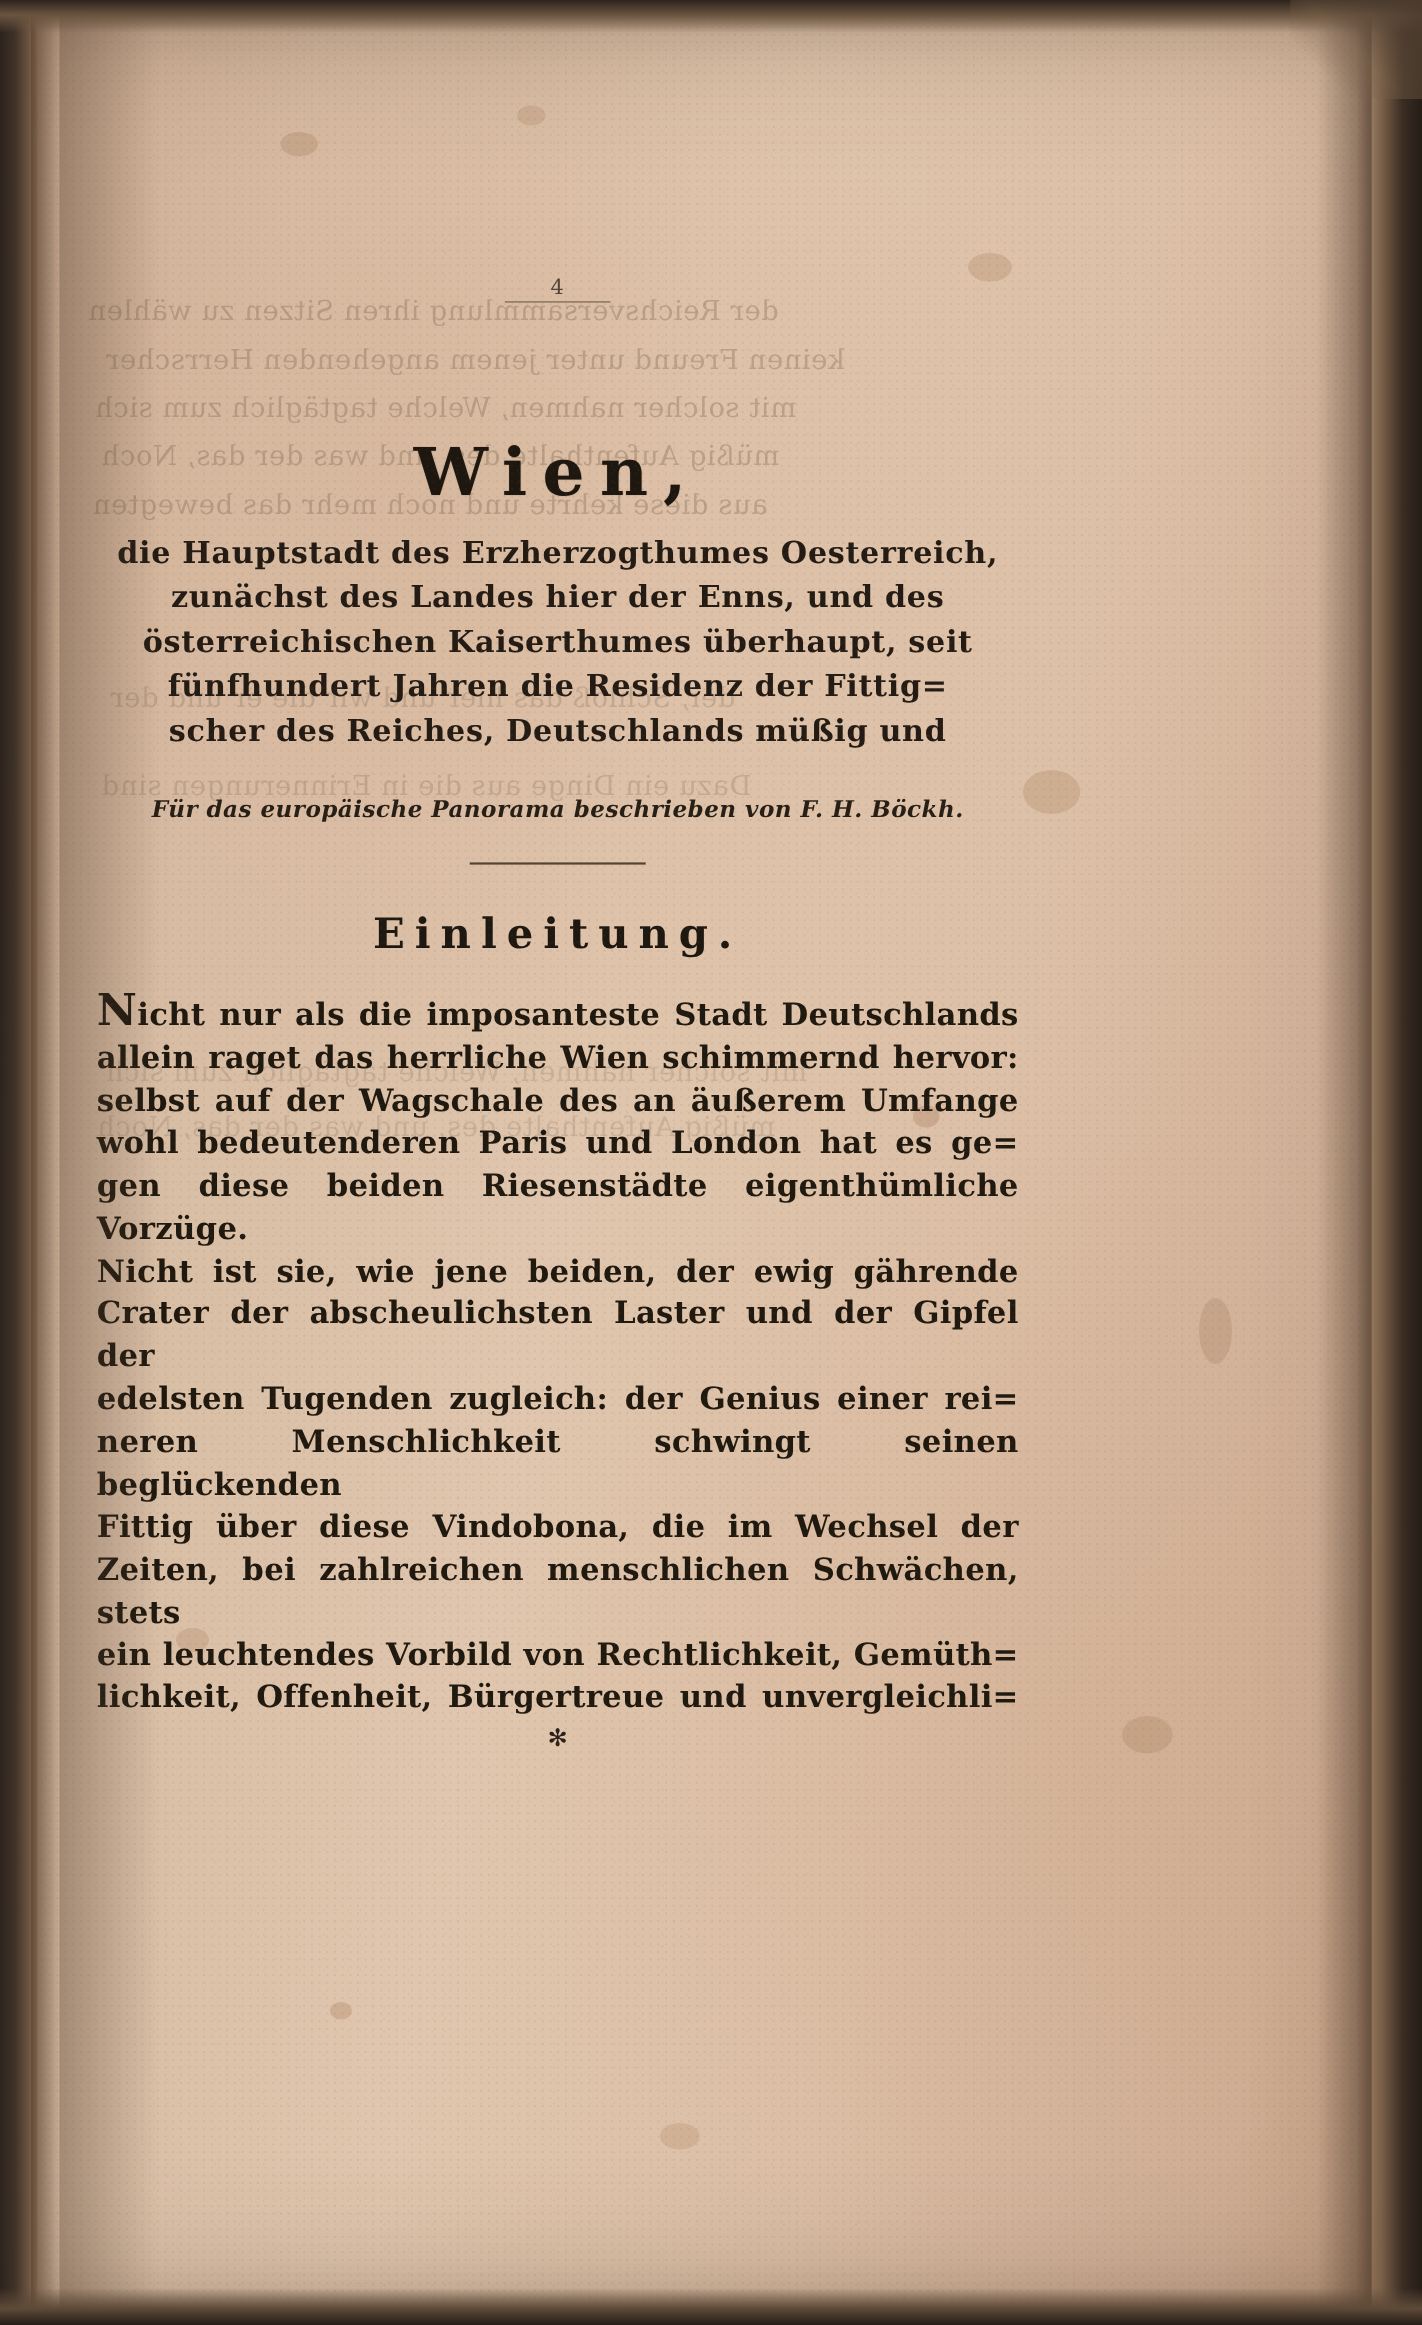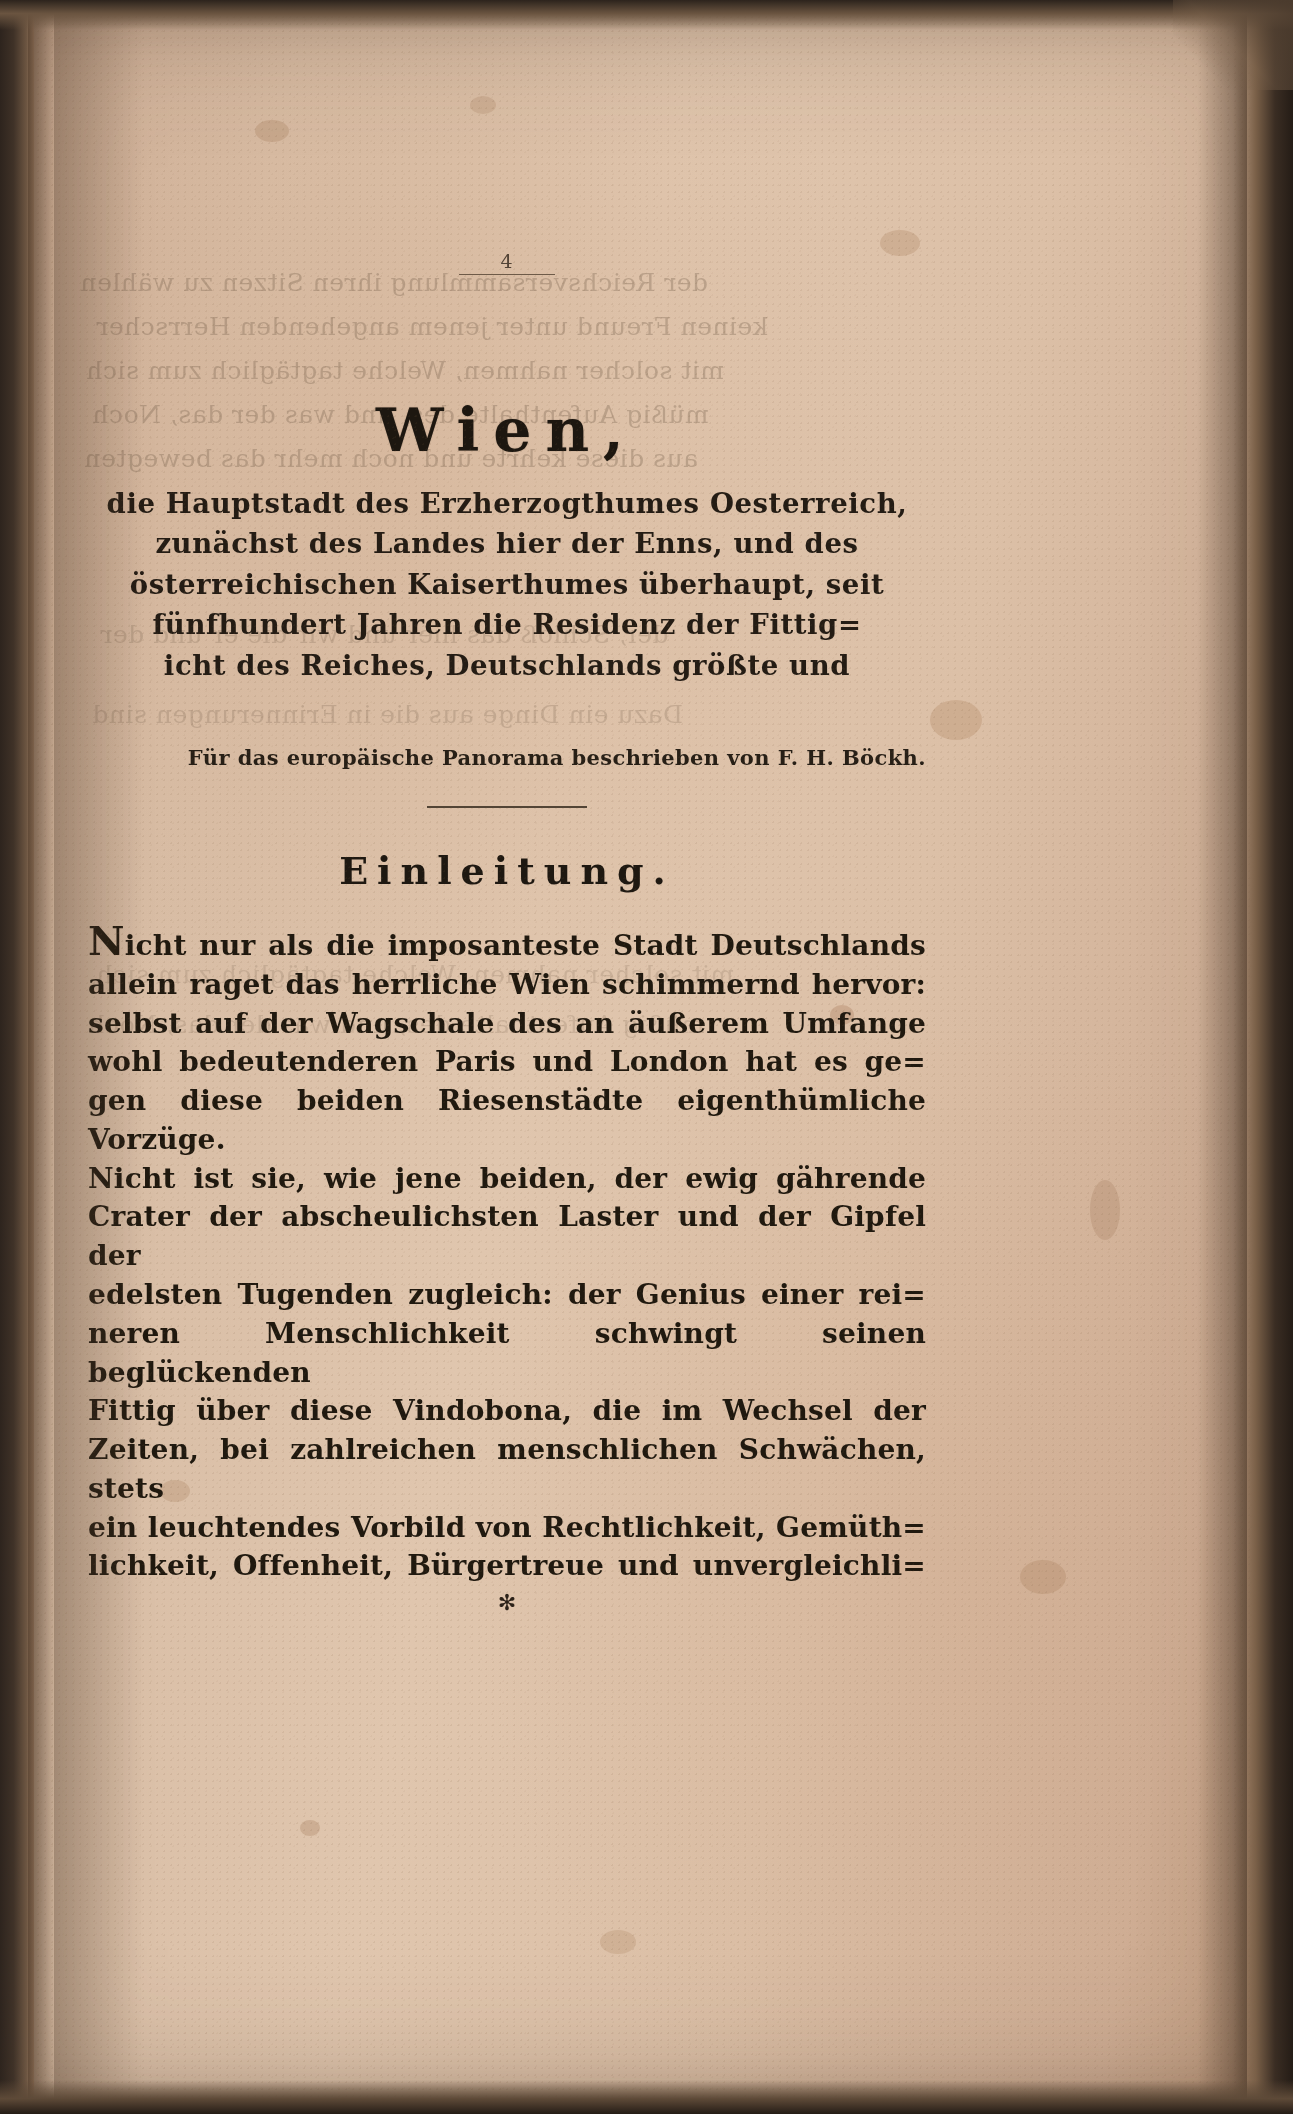--- a/index.html
+++ b/index.html
@@ -133,26 +133,27 @@
     line-height: 1.47;
     letter-spacing: .6px;
     font-weight: 600;
     color: #241c14;
     margin: 0 6px;
   }
   .subtitle .ln { display: block; }
   .subtitle .ln.first { text-align: left; }
 
   .byline {
-    text-align: right;
+    text-align: center;
     font-size: 21px;
     font-weight: 600;
     letter-spacing: .4px;
-    margin-top: 60px;
+    margin-top: 38px;
     color: #271f16;
+    font-style: italic;
   }
 
   .divider {
     width: 160px;
     height: 0;
     border-top: 2px solid #3a2e21;
     margin: 36px auto 40px auto;
     opacity: .85;
   }
 
@@ -251,21 +252,21 @@
     <div class="folio">4</div>
     <div class="folio-rule"></div>
 
     <div class="title">Wien,</div>
 
     <div class="subtitle">
       <span class="ln first">die Hauptstadt des Erzherzogthumes Oesterreich,</span>
       <span class="ln">zunächst des Landes hier der Enns, und des</span>
       <span class="ln">österreichischen Kaiserthumes überhaupt, seit</span>
       <span class="ln">fünfhundert Jahren die Residenz der Fittig=</span>
-      <span class="ln">icht des Reiches, Deutschlands größte und</span>
+      <span class="ln">scher des Reiches, Deutschlands müßig und</span>
     </div>
 
     <div class="byline">Für das europäische Panorama beschrieben von F. H. Böckh.</div>
 
     <div class="divider"></div>
 
     <div class="section-head">Einleitung.</div>
 
     <div class="body">
       <span class="ln j"><span class="dropcap">N</span>icht nur als die imposanteste Stadt Deutschlands</span>

